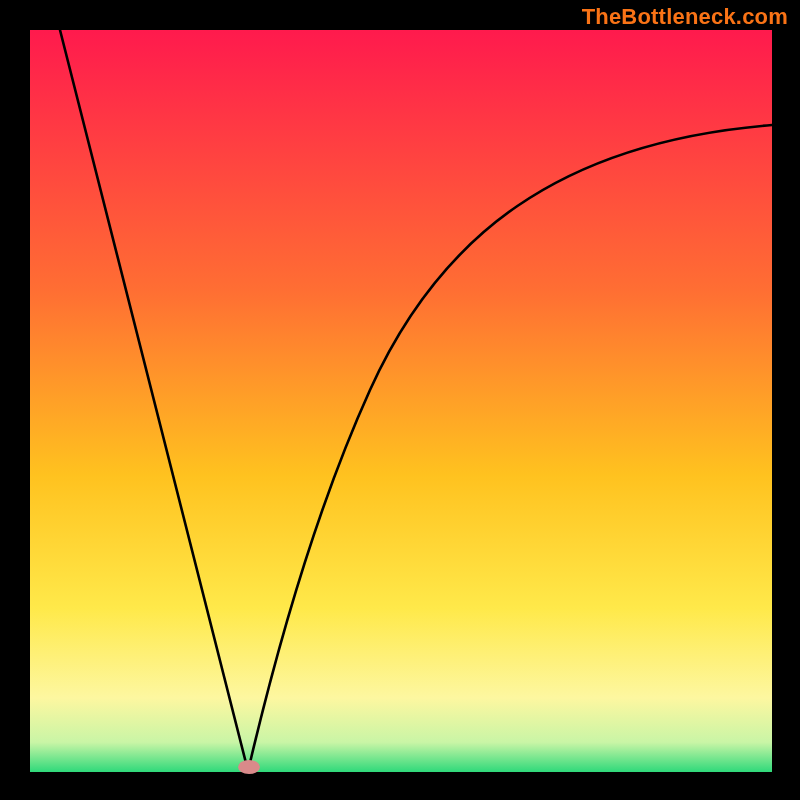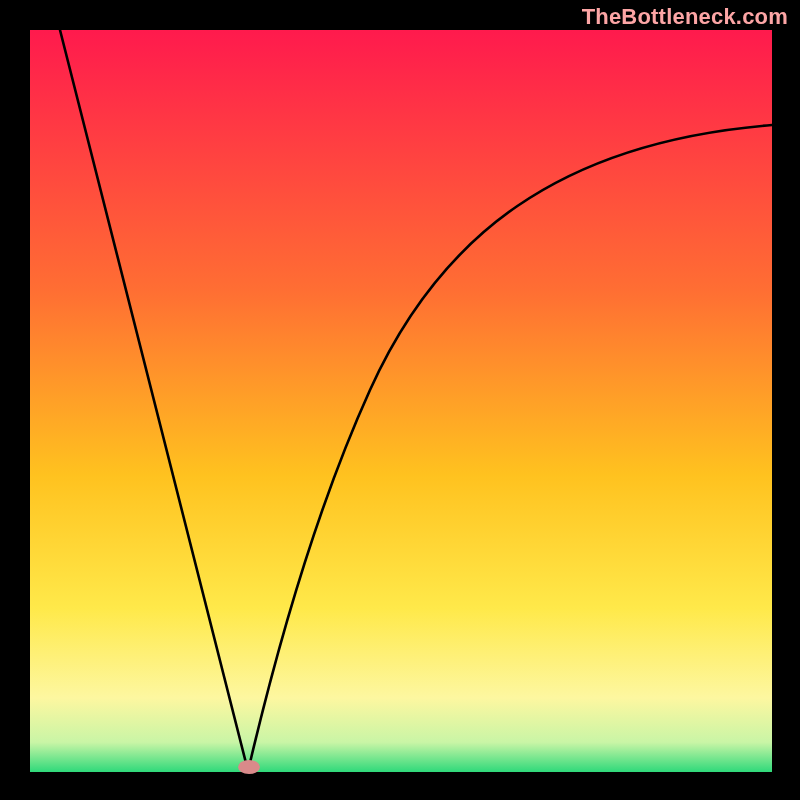--- a/index.html
+++ b/index.html
@@ -14,21 +14,21 @@
   .frame {
     position: relative;
     width: 800px;
     height: 800px;
     background: #000;
   }
   .watermark {
     position: absolute;
     top: 4px;
     right: 12px;
-    color: #fca5a5;
+    color: #f97316;
     font-size: 22px;
     font-weight: 600;
     z-index: 20;
     letter-spacing: 0.2px;
   }
   svg.plot {
     position: absolute;
     top: 0;
     left: 0;
   }

